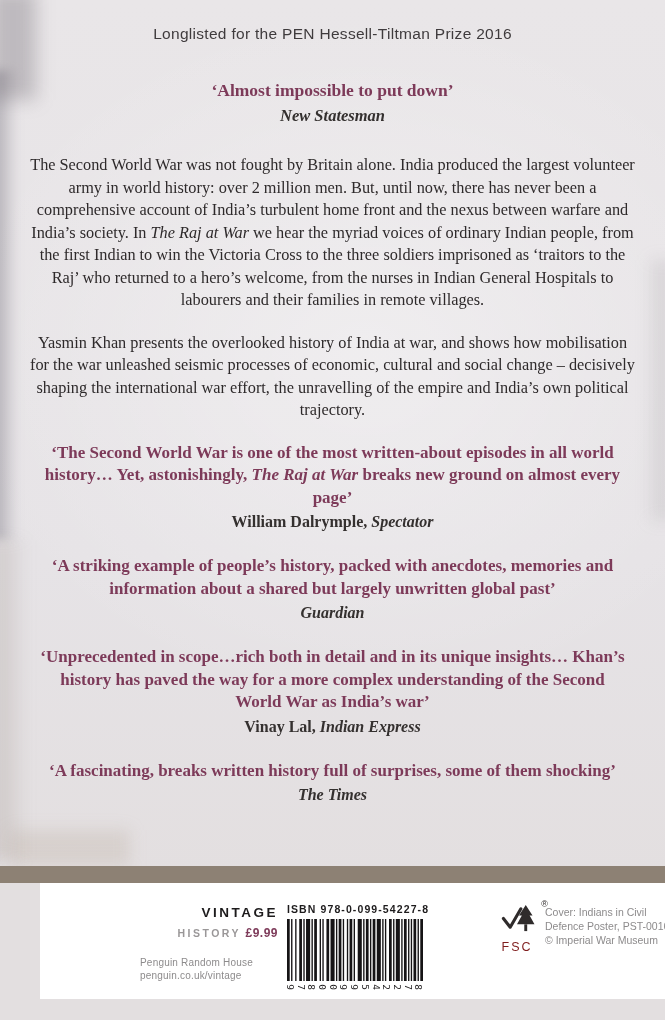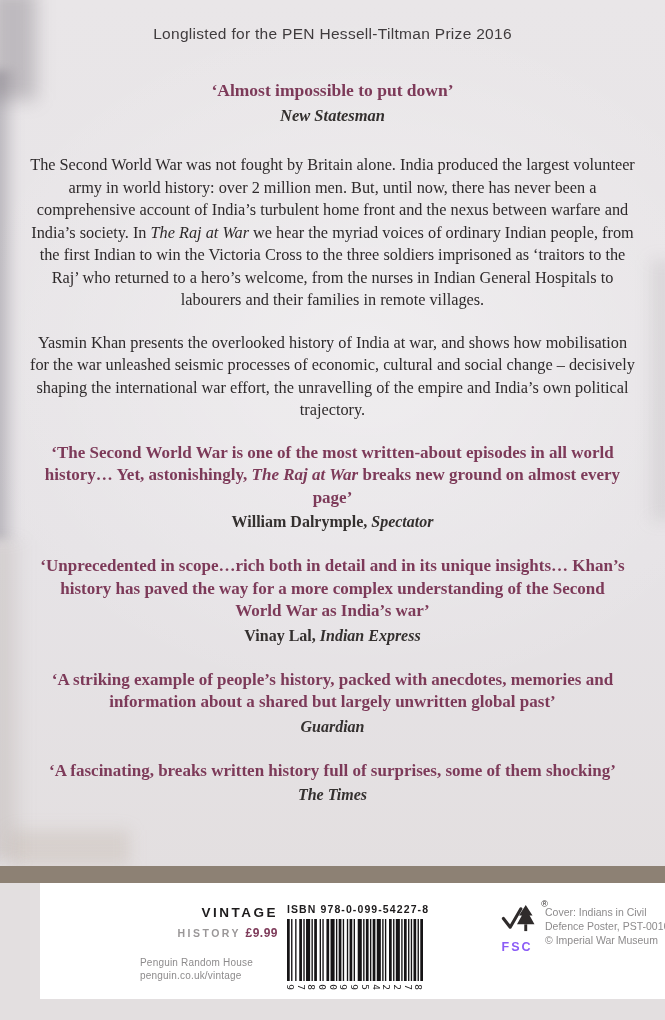--- a/index.html
+++ b/index.html
@@ -53,21 +53,21 @@
   .isbn{font-family:"Liberation Sans", sans-serif;font-size:10.5px;font-weight:700;letter-spacing:1.1px;color:#1d1b1c;white-space:nowrap;}
   .bars{display:block;margin-top:4px;}
   .bc-digits{display:flex;justify-content:space-between;width:134px;margin-top:1px;}
   .bc-digit{
     display:inline-block;transform:rotate(90deg);
     font-family:"DejaVu Sans Mono", monospace;font-size:9.5px;color:#1d1b1c;line-height:10px;
   }
 
   .fsc{position:absolute;left:448px;top:18px;width:58px;text-align:center;font-family:"Liberation Sans", sans-serif;}
   .fsc .reg{position:absolute;right:-2px;top:-2px;font-size:9px;color:#2f2b2b;}
-  .fsc-label{margin-top:2px;font-size:12.5px;font-weight:700;letter-spacing:2px;color:#8b5cf6;}
+  .fsc-label{margin-top:2px;font-size:12.5px;font-weight:400;letter-spacing:2px;color:#7f1d1d;}
 
   .credit{position:absolute;left:505px;top:22px;width:152px;font-family:"Liberation Sans", sans-serif;font-size:10.5px;line-height:14px;color:#8d8b8c;}
 </style>
 </head>
 <body>
 
 <div class="cover">
   <div class="smudge smudge-1"></div>
   <div class="smudge smudge-2"></div>
   <div class="smudge smudge-3"></div>
@@ -86,27 +86,27 @@
     <p class="body-par"><span>The Second World War was not fought by Britain alone. India produced the largest volunteer army in world history: over 2 million men. But, until now, there has never been a comprehensive account of India’s turbulent home front and the nexus between warfare and India’s society. In </span><span class="it">The Raj at War</span><span> we hear the myriad voices of ordinary Indian people, from the first Indian to win the Victoria Cross to the three soldiers imprisoned as ‘traitors to the Raj’ who returned to a hero’s welcome, from the nurses in Indian General Hospitals to labourers and their families in remote villages.</span></p>
 
     <p class="body-par">Yasmin Khan presents the overlooked history of India at war, and shows how mobilisation for the war unleashed seismic processes of economic, cultural and social change – decisively shaping the international war effort, the unravelling of the empire and India’s own political trajectory.</p>
 
     <div class="quote">
       <p class="q maroon"><span>‘The Second World War is one of the most written-about episodes in all world history… Yet, astonishingly, </span><span class="it">The Raj at War</span><span> breaks new ground on almost every page’</span></p>
       <p class="attr"><span>William Dalrymple, </span><span class="it">Spectator</span></p>
     </div>
 
     <div class="quote">
+      <p class="q maroon"><span>‘A striking example of people’s history, packed with anecdotes, memories and information about a shared but largely unwritten global past’</span><span class="it"></span><span></span></p>
+      <p class="attr"><span></span><span class="it">Guardian</span></p>
+    </div>
+
+    <div class="quote">
       <p class="q maroon"><span>‘Unprecedented in scope…rich both in detail and in its unique insights… Khan’s history has paved the way for a more complex understanding of the Second World War as India’s war’</span><span class="it"></span><span></span></p>
       <p class="attr"><span>Vinay Lal, </span><span class="it">Indian Express</span></p>
-    </div>
-
-    <div class="quote">
-      <p class="q maroon"><span>‘A striking example of people’s history, packed with anecdotes, memories and information about a shared but largely unwritten global past’</span><span class="it"></span><span></span></p>
-      <p class="attr"><span></span><span class="it">Guardian</span></p>
     </div>
 
     <div class="quote">
       <p class="q maroon"><span>‘A fascinating, breaks written history full of surprises, some of them shocking’</span><span class="it"></span><span></span></p>
       <p class="attr it"><span></span><span class="it">The Times</span></p>
     </div>
 
   </div>
 
   <div class="band"></div>

